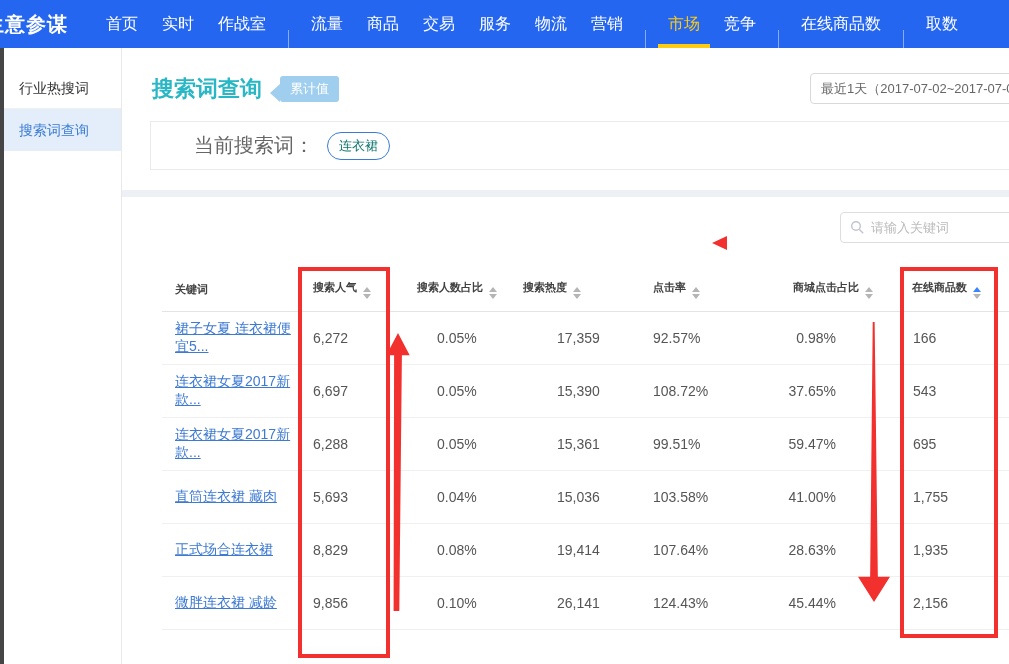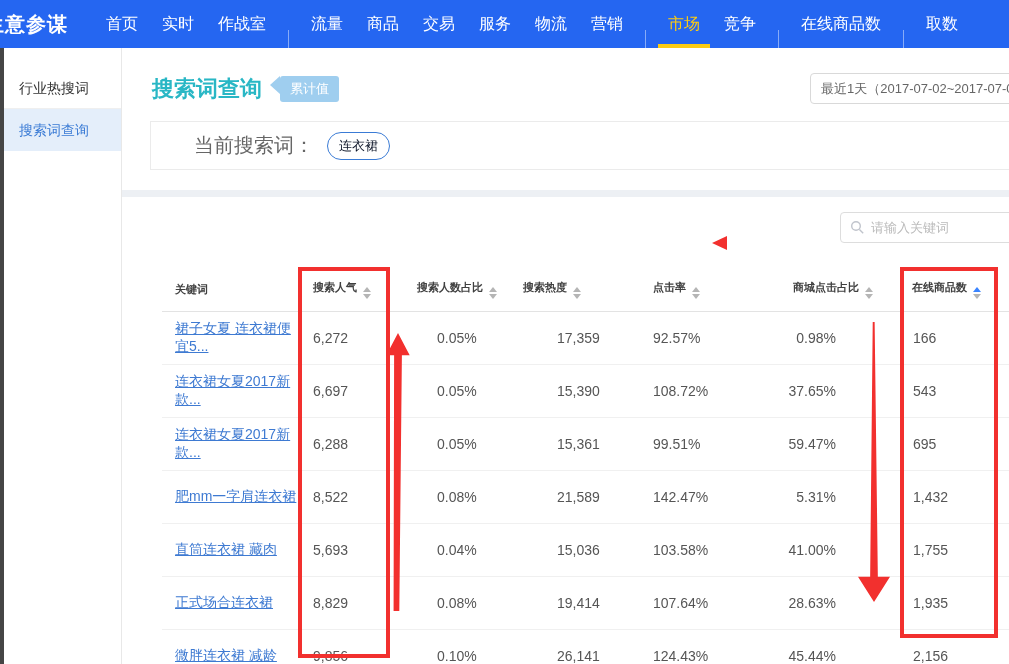--- a/index.html
+++ b/index.html
@@ -30,33 +30,33 @@
 
   .content { flex:1; display:flex; flex-direction:column; min-width:0; }
   .card { background:#fff; position:relative; }
   .card-top { height:142px; }
   .gray-gap { height:7px; background:#edf0f4; }
   .card-table { height:354px; }
 
   
   .title-row { padding-top:25px; margin-left:30px; display:flex; align-items:center; height:56px; }
   .page-title { font-size:22px; font-weight:bold; color:#29b7c5; }
-  .badge { display:flex; align-items:flex-start; margin-left:8px; }
+  .badge { display:flex; align-items:flex-end; margin-left:8px; }
   .badge-arrow { width:0; height:0; border-top:9px solid transparent; border-bottom:9px solid transparent;
     border-right:10px solid #9fceef; }
   .badge-text { background:#9fceef; color:#fff; font-size:13px; padding:4px 10px; border-radius:3px; }
   .date-box { position:absolute; top:25px; left:688px; width:230px; height:31px; border:1px solid #d9d9d9;
     border-radius:4px; display:flex; align-items:center; padding-left:10px; font-size:13px; color:#666;
     background:#fff; cursor:pointer; overflow:hidden; }
 
   
   .filter-box { margin-left:28px; margin-top:17px; width:880px; height:49px; border:1px solid #ebebeb;
     display:flex; align-items:center; }
   .filter-label { margin-left:43px; font-size:20px; color:#666; }
-  .filter-tag { margin-left:13px; border:1px solid #3a7bd5; color:#0f172a; font-size:13px;
+  .filter-tag { margin-left:13px; border:1px solid #3a7bd5; color:#0f766e; font-size:13px;
     padding:4px 11px; border-radius:14px; cursor:pointer; }
 
   
   .search-box { position:absolute; top:15px; left:718px; width:200px; height:31px; border:1px solid #ddd;
     border-radius:4px; display:flex; align-items:center; padding-left:9px; background:#fff; }
   .search-box input { border:none; outline:none; font-size:13px; color:#333; width:150px; margin-left:6px;
     font-family:inherit; }
   .search-box input::placeholder { color:#bbb; }
 
   
@@ -215,29 +215,20 @@
             <tr>
               <td><a>连衣裙女夏2017新款...</a></td>
               <td>6,288</td>
               <td>0.05%</td>
               <td>15,361</td>
               <td>99.51%</td>
               <td>59.47%</td>
               <td>695</td>
             </tr>
             <tr>
-              <td><a>肥mm一字肩连衣裙</a></td>
-              <td>8,522</td>
-              <td>0.08%</td>
-              <td>21,589</td>
-              <td>142.47%</td>
-              <td>5.31%</td>
-              <td>1,432</td>
-            </tr>
-            <tr>
               <td><a>直筒连衣裙 藏肉</a></td>
               <td>5,693</td>
               <td>0.04%</td>
               <td>15,036</td>
               <td>103.58%</td>
               <td>41.00%</td>
               <td>1,755</td>
             </tr>
             <tr>
               <td><a>正式场合连衣裙</a></td>

